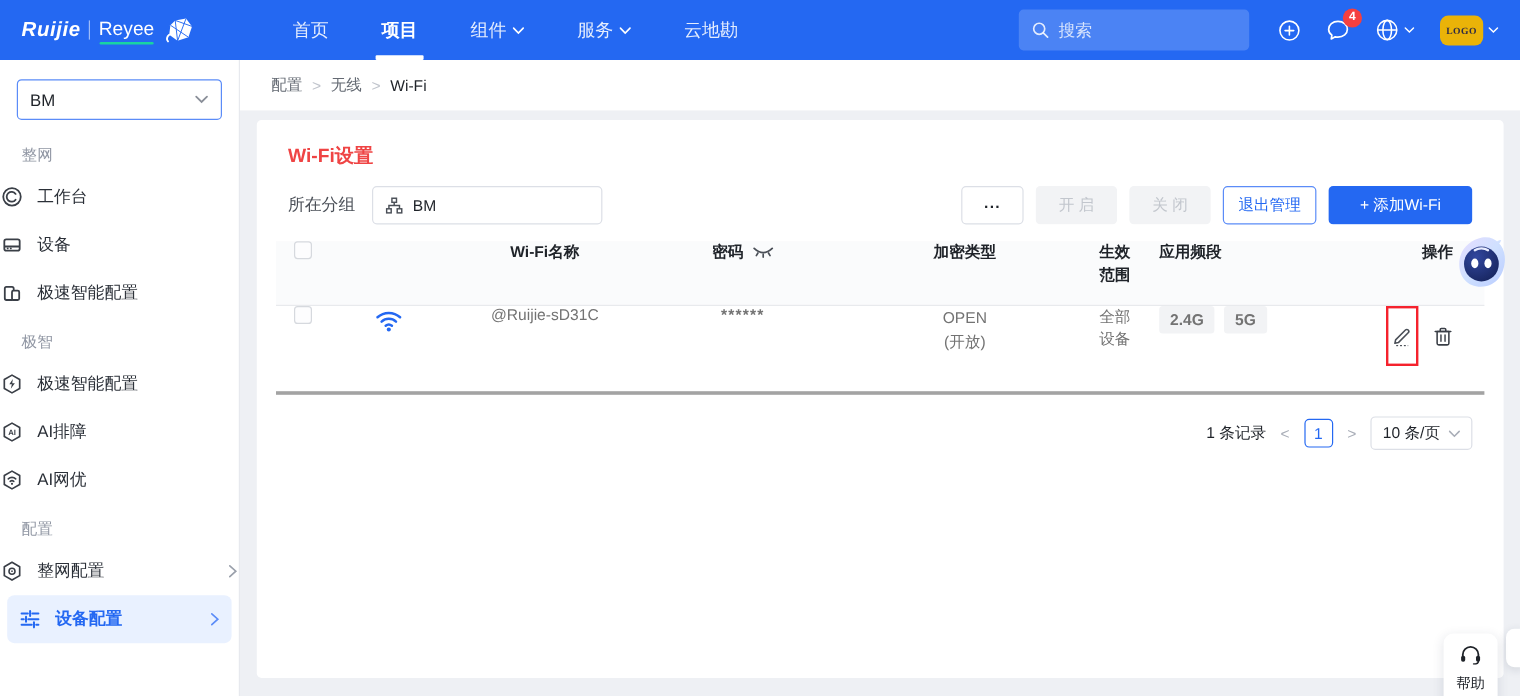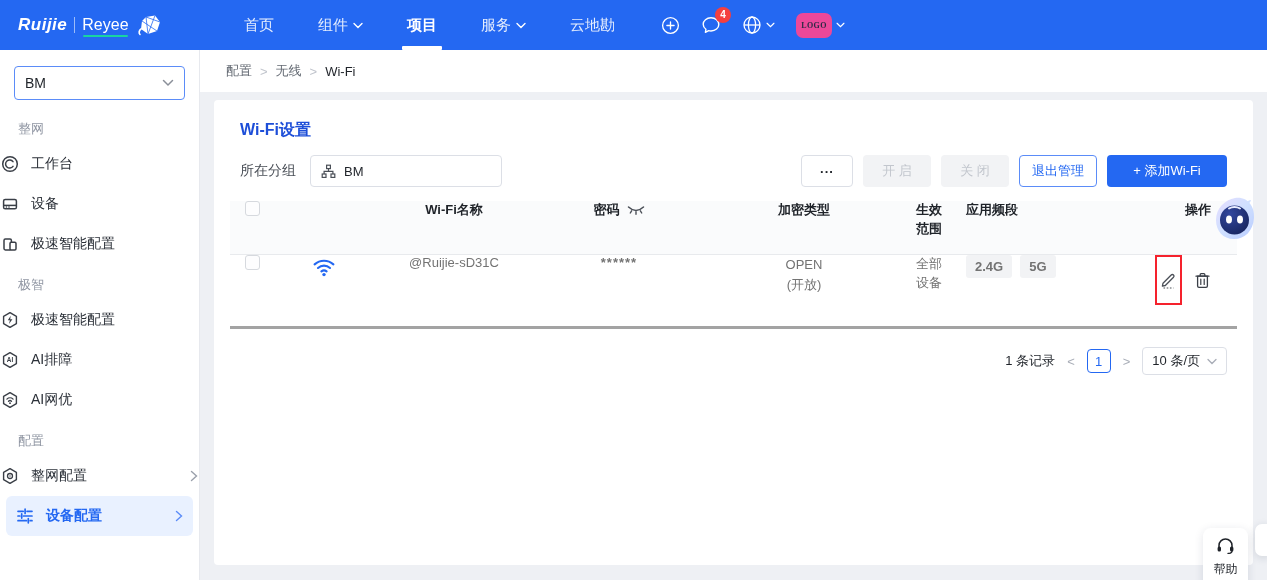--- a/index.html
+++ b/index.html
@@ -25,21 +25,21 @@
   .nav-search { margin-left:auto; width:192px; height:34px; background:rgba(255,255,255,.18);
     border-radius:4px; display:flex; align-items:center; padding:0 10px; gap:7px; }
   .nav-search input { flex:1; border:none; outline:none; background:transparent;
     color:#fff; font-size:14px; width:100%; }
   .nav-search input::placeholder { color:rgba(255,255,255,.78); }
   .nav-actions { display:flex; align-items:center; gap:21px; margin-left:24px; }
   .nav-icon-btn { position:relative; display:flex; align-items:center; gap:4px; cursor:pointer; }
   .badge { position:absolute; top:-8px; right:-10px; min-width:16px; height:16px; padding:0 4px;
     background:#f53f3f; border-radius:8px; color:#fff; font-size:10px; line-height:16px;
     text-align:center; font-weight:700; }
-  .avatar { width:36px; height:25px; background:#ec4899; border-radius:7px; color:#2d2a45;
+  .avatar { width:36px; height:25px; background:#eab308; border-radius:7px; color:#2d2a45;
     font-size:8px; font-weight:700; display:flex; align-items:center; justify-content:center;
     letter-spacing:.4px; font-family:"Liberation Serif","DejaVu Serif",serif; }
 
   
   .sidebar { position:absolute; left:0; top:50px; width:200px; height:530px; background:#fff;
     border-right:1px solid #e7e9ee; z-index:20; }
   .group-select { margin:16px 14px 8px 14px; height:34px; border:1px solid #5b8cf8;
     border-radius:4px; display:flex; align-items:center; padding:0 10px; cursor:pointer; }
   .group-select span { font-size:14px; color:#1f2329; flex:1; }
   .side-label { padding:12px 18px 6px 18px; font-size:13px; color:#9096a3; }
@@ -51,21 +51,21 @@
 
   
   .content { position:absolute; left:200px; top:50px; width:1067px; height:530px; }
   .breadcrumb { height:42px; background:#fff; display:flex; align-items:center; gap:8px;
     padding:0 26px; font-size:13px; color:#646a73; }
   .breadcrumb .sep { color:#c0c4cc; }
   .breadcrumb .current { color:#1f2329; }
 
   .card { margin:8px 14px 0 14px; height:465px; background:#fff; border-radius:4px;
     padding:14px 16px; position:relative; }
-  .page-title { font-size:16px; font-weight:700; color:#1d4ed8; margin:6px 10px 0 10px; }
+  .page-title { font-size:16px; font-weight:700; color:#ef4444; margin:6px 10px 0 10px; }
   .filter-row { margin:14px 10px 0 10px; display:flex; align-items:center; }
   .filter-label { font-size:14px; color:#4a4f57; margin-right:14px; }
   .group-input { width:192px; height:32px; border:1px solid #dcdfe6; border-radius:4px;
     display:flex; align-items:center; gap:8px; padding:0 10px; cursor:pointer; }
   .group-input span { font-size:13px; color:#1f2329; }
   .toolbar { margin-left:auto; display:flex; align-items:center; gap:10px; }
   .btn { height:32px; border-radius:4px; font-size:13px; display:flex; align-items:center;
     justify-content:center; cursor:pointer; border:1px solid transparent; white-space:nowrap; }
   .btn-more { width:52px; background:#fff; border-color:#dcdfe6; color:#1f2329; font-weight:700;
     letter-spacing:1px; padding-bottom:6px; }
@@ -130,40 +130,47 @@
         <path d="M10 4 L19 2.5 L24 9 L21 18 L12 21 L5 16 L6 8 Z" fill="#fff"></path>
         <path d="M10 4 L12 21 M19 2.5 L12 21 M6 8 L21 18 M10 4 L24 9" stroke="#2468f2" stroke-width=".8" fill="none"></path>
         <path d="M5 16 C3 17.5 2.5 20 4 21.5" stroke="#fff" stroke-width="1.6" fill="none" stroke-linecap="round"></path>
       </svg>
     </div>
 
     <nav class="nav-menu">
       <div class="nav-item">
         <span>首页</span>
       </div>
+      <div class="nav-item active">
+        <span>项目</span>
+      </div>
       <div class="nav-item">
         <span>组件</span>
         <svg width="10" height="7" viewBox="0 0 10 7">
           <path d="M1 1.5 L5 5.5 L9 1.5" stroke="#fff" stroke-width="1.4" fill="none" stroke-linecap="round"></path>
           </svg>
       </div>
-      <div class="nav-item active">
-        <span>项目</span>
-      </div>
       <div class="nav-item">
         <span>服务</span>
         <svg width="10" height="7" viewBox="0 0 10 7">
           <path d="M1 1.5 L5 5.5 L9 1.5" stroke="#fff" stroke-width="1.4" fill="none" stroke-linecap="round"></path>
           </svg>
       </div>
       <div class="nav-item">
         <span>云地勘</span>
       </div>
     </nav>
 
+    <div class="nav-search">
+      <svg width="16" height="16" viewBox="0 0 16 16">
+        <circle cx="7" cy="7" r="4.6" stroke="rgba(255,255,255,.85)" stroke-width="1.4" fill="none"></circle>
+        <path d="M10.6 10.6 L14 14" stroke="rgba(255,255,255,.85)" stroke-width="1.4" stroke-linecap="round"></path>
+        </svg>
+      <input placeholder="搜索" style="">
+    </div>
 
     <div class="nav-actions">
       <div class="nav-icon-btn">
         <svg width="19" height="19" viewBox="0 0 20 20">
           <circle cx="10" cy="10" r="8.3" stroke="#fff" stroke-width="1.4" fill="none"></circle>
           <path d="M10 6.2 V13.8 M6.2 10 H13.8" stroke="#fff" stroke-width="1.4" stroke-linecap="round"></path>
           </svg>
       </div>
       <div class="nav-icon-btn">
         <svg width="20" height="20" viewBox="0 0 20 20">

